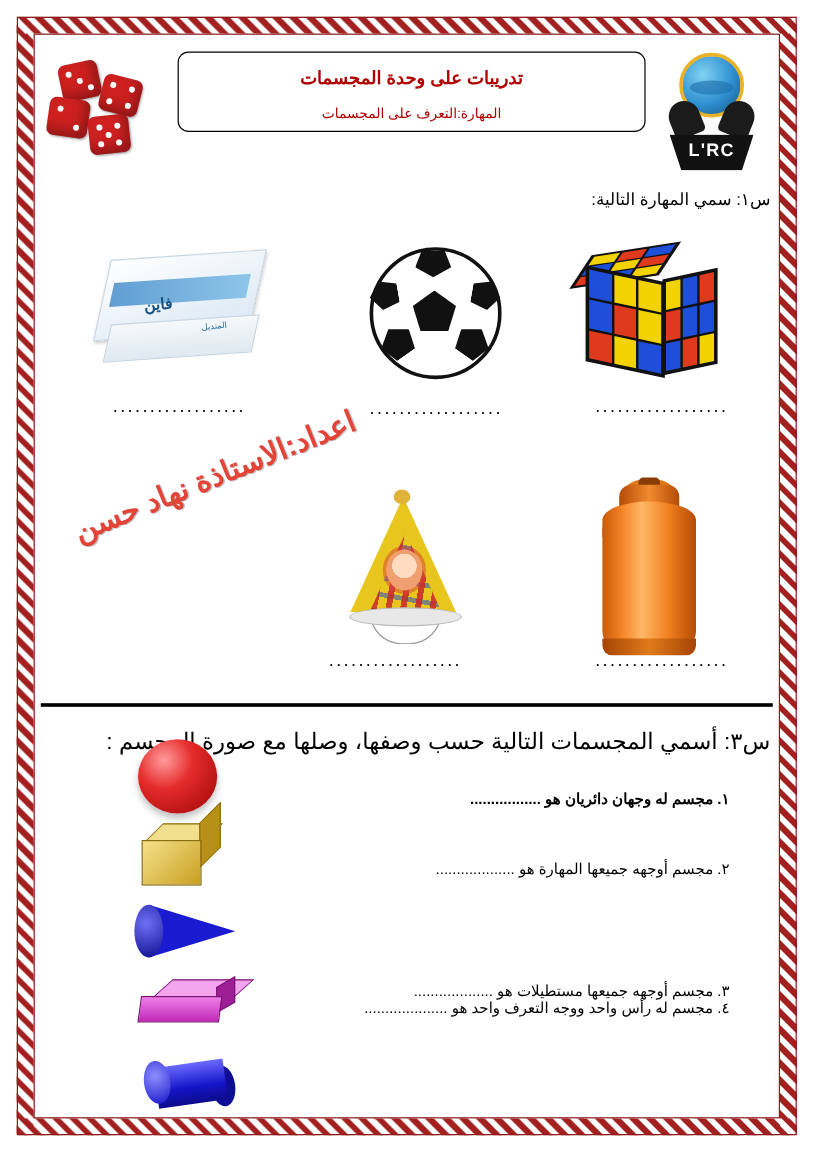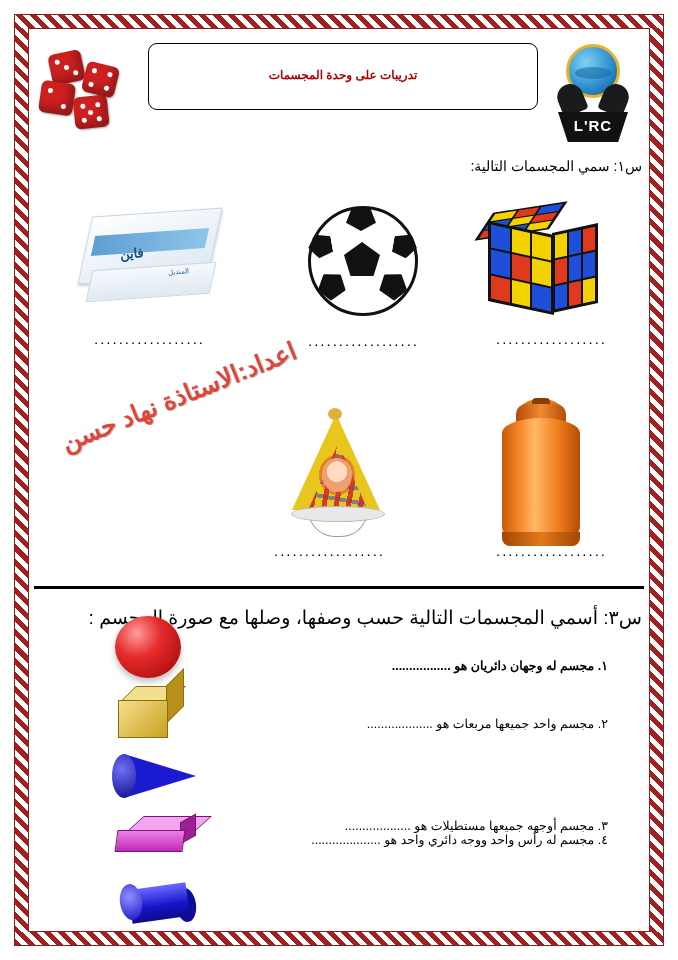--- a/index.html
+++ b/index.html
@@ -68,22 +68,22 @@
     width: 390px; height: 67px;
     border: 1.5px solid #000;
     border-radius: 9px;
     box-sizing: border-box;
     text-align: center;
     background: #fff;
   }
   .title-main {
     color: #b00000;
     font-weight: bold;
-    font-size: 12px;
-    margin-top: 24px;
+    font-size: 15px;
+    margin-top: 12px;
     letter-spacing: 0px;
   }
   .title-sub {
     color: #b00000;
     font-size: 11.5px;
     margin-top: 13px;
   }
 
   
   .dice-cluster {
@@ -502,32 +502,33 @@
         <span class="pip" style="left:7px;top:7px"></span>
         <span class="pip" style="left:22px;top:7px"></span>
         <span class="pip" style="left:14px;top:14px"></span>
         <span class="pip" style="left:7px;top:21px"></span>
         <span class="pip" style="left:22px;top:21px"></span>
       </div>
     </div>
 
     <div class="title-box">
       <div class="title-main">تدريبات على وحدة المجسمات</div>
+      <div class="title-sub">المهارة:التعرف على المجسمات</div>
     </div>
 
     <div class="logo">
       <div class="logo-globe"></div>
       <div class="logo-hands">
         <span class="hand l"></span>
         <span class="hand r"></span>
       </div>
       <div class="logo-base">L'RC</div>
     </div>
 
-    <div class="q1-text">س١: سمي المجسمات التالية:</div>
+    <div class="q1-text">س١: سمي المهارة التالية:</div>
 
     <div class="figure tissue">
       <div class="top"></div>
       <div class="band"></div>
       <div class="front"></div>
       <div class="brand">فاين</div>
       <div class="sub">المنديل</div>
     </div>
 
     <div class="figure ball">
@@ -607,31 +608,31 @@
 
     <div class="q3-text">س٣: أسمي المجسمات التالية حسب وصفها، وصلها مع صورة المجسم :</div>
 
     <div class="q-item" style="top:628px;font-weight:bold;">
       <span class="lead">١.</span>
       <span>مجسم له وجهان دائريان هو</span>
       <span>.................</span>
     </div>
     <div class="q-item" style="top:686px;">
       <span class="lead">٢.</span>
-      <span>مجسم واحد جميعها مربعات هو</span>
+      <span>مجسم أوجهه جميعها المهارة هو</span>
       <span>...................</span>
     </div>
     <div class="q-item" style="top:788px;">
       <span class="lead">٣.</span>
       <span>مجسم أوجهه جميعها مستطيلات هو</span>
       <span>...................</span>
     </div>
     <div class="q-item" style="top:802px;">
       <span class="lead">٤.</span>
-      <span>مجسم له رأس واحد ووجه دائري واحد هو</span>
+      <span>مجسم له رأس واحد ووجه التعرف واحد هو</span>
       <span>....................</span>
     </div>
 
     <div class="shape sphere">
         <div class="s"></div>
       </div>
     <div class="shape cubeShape">
       <div class="t"></div>
         <div class="r"></div>
         <div class="f"></div>

